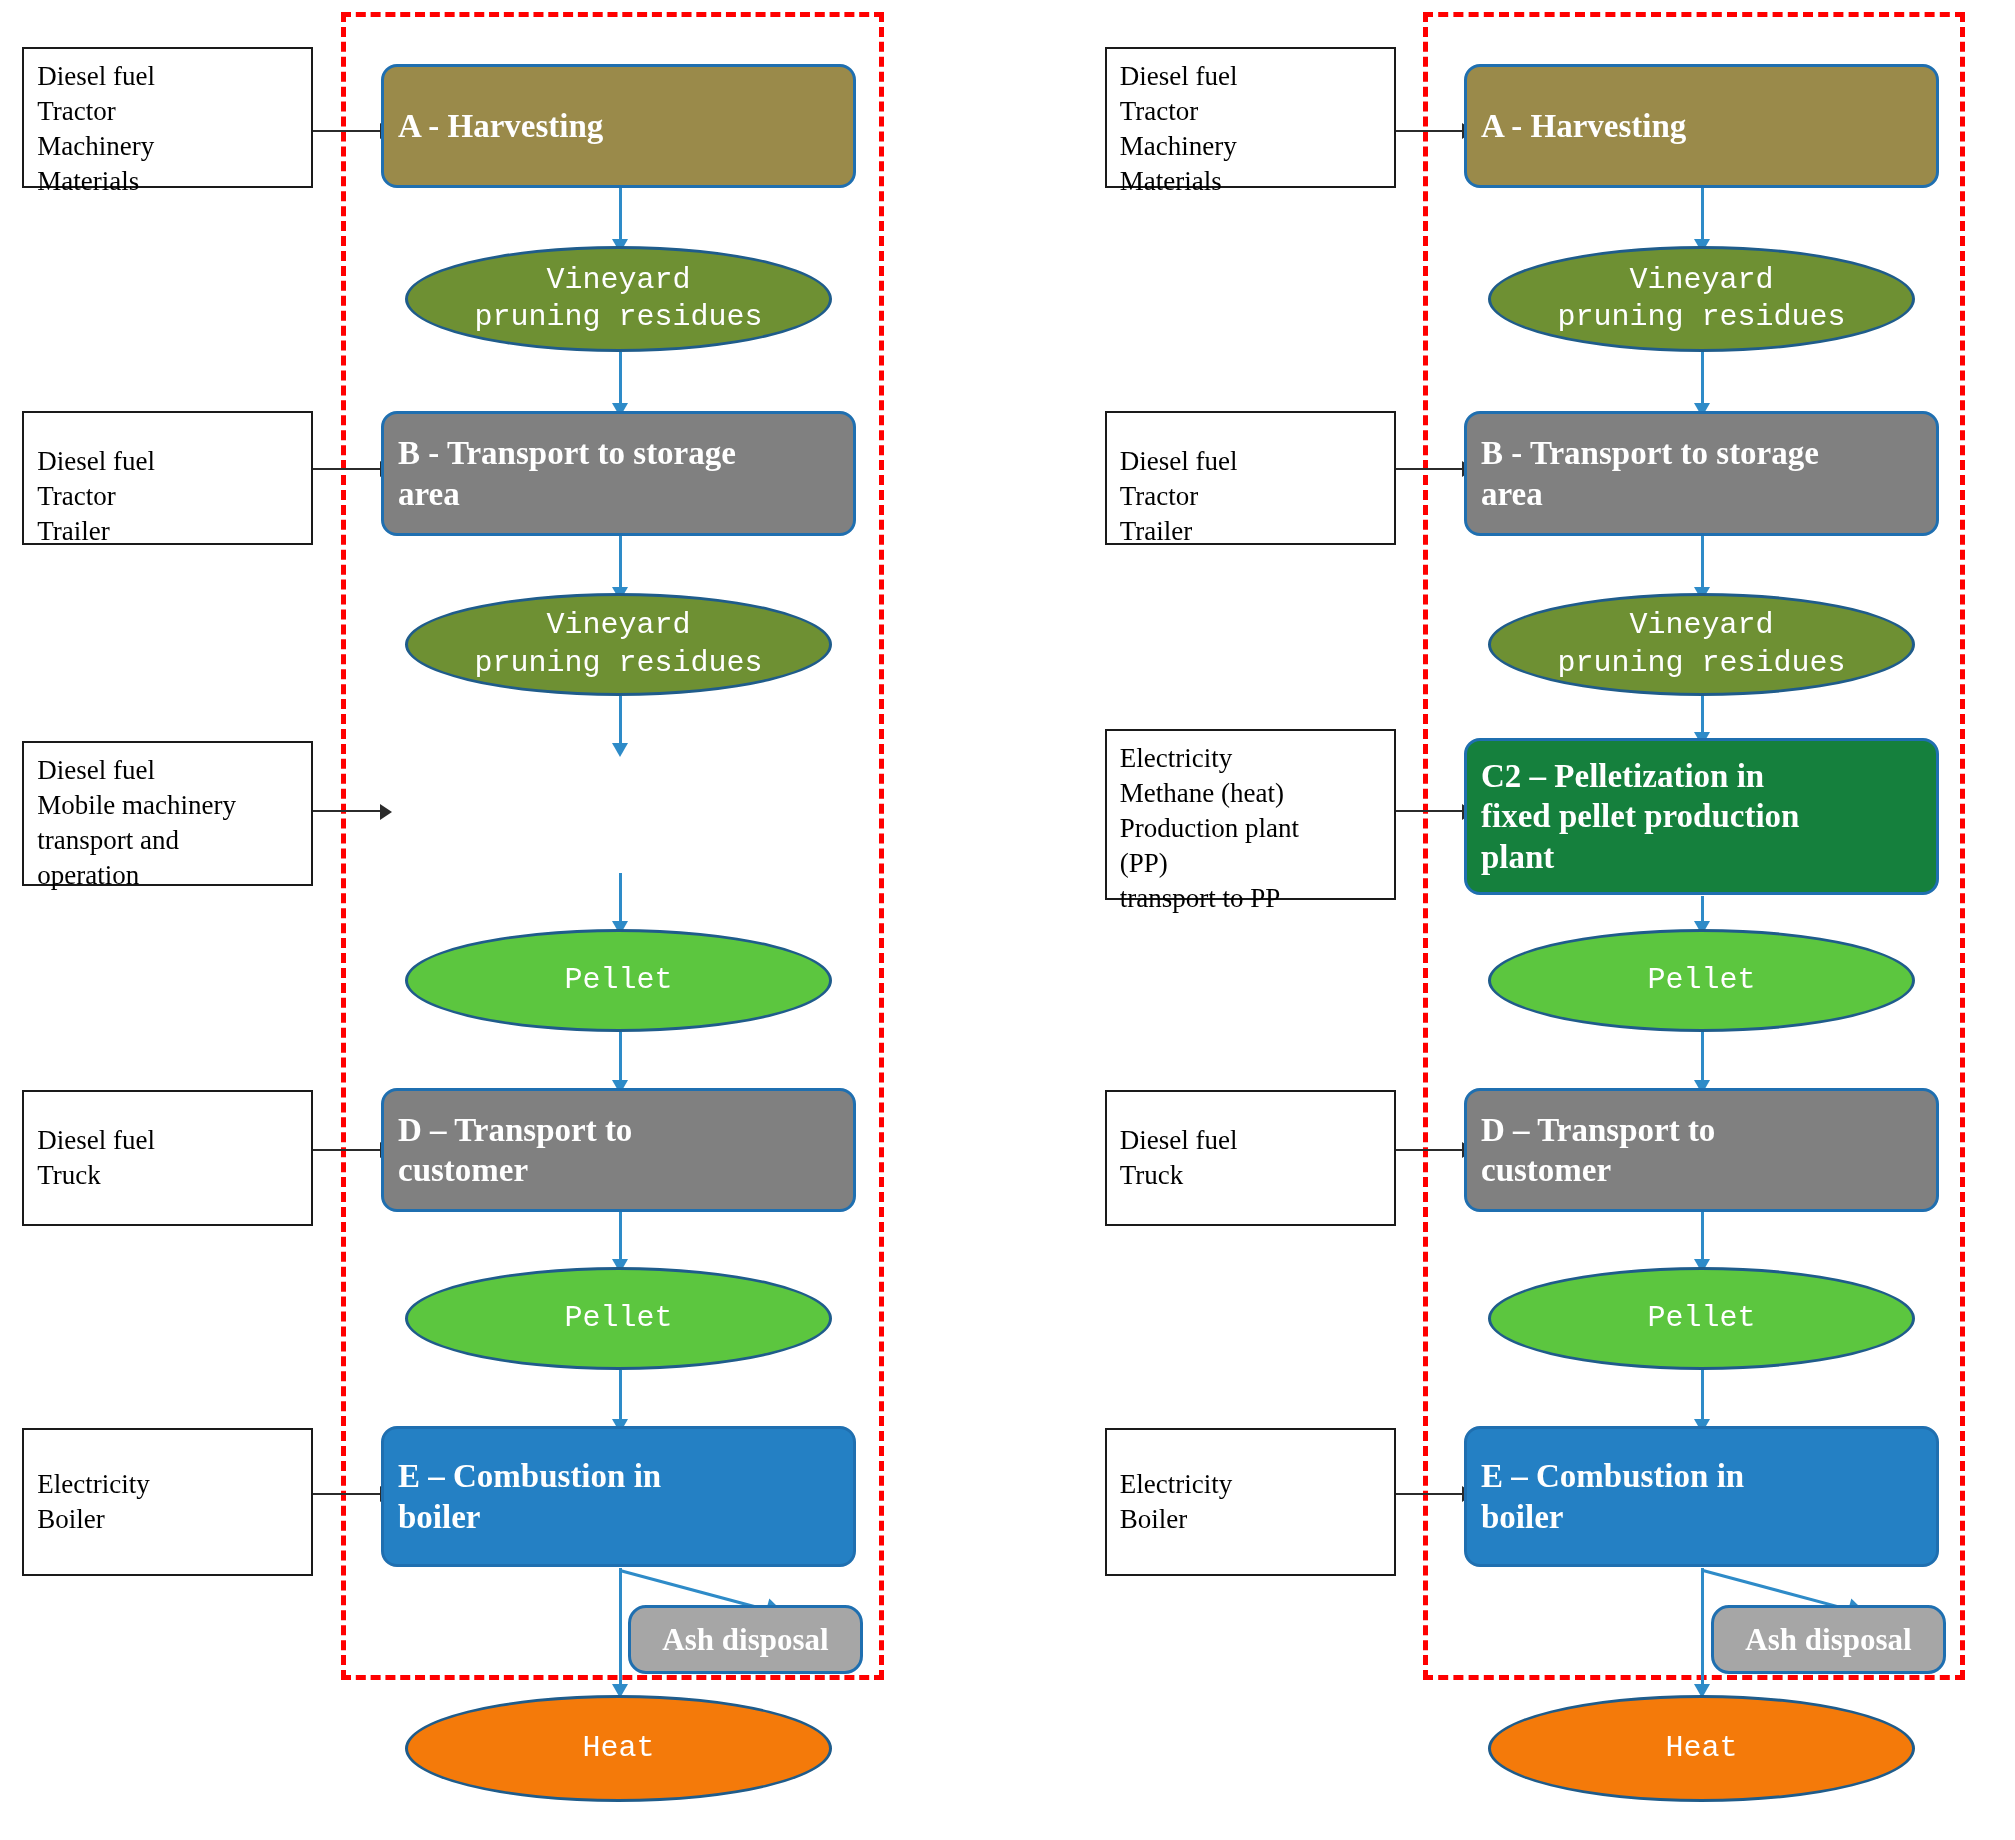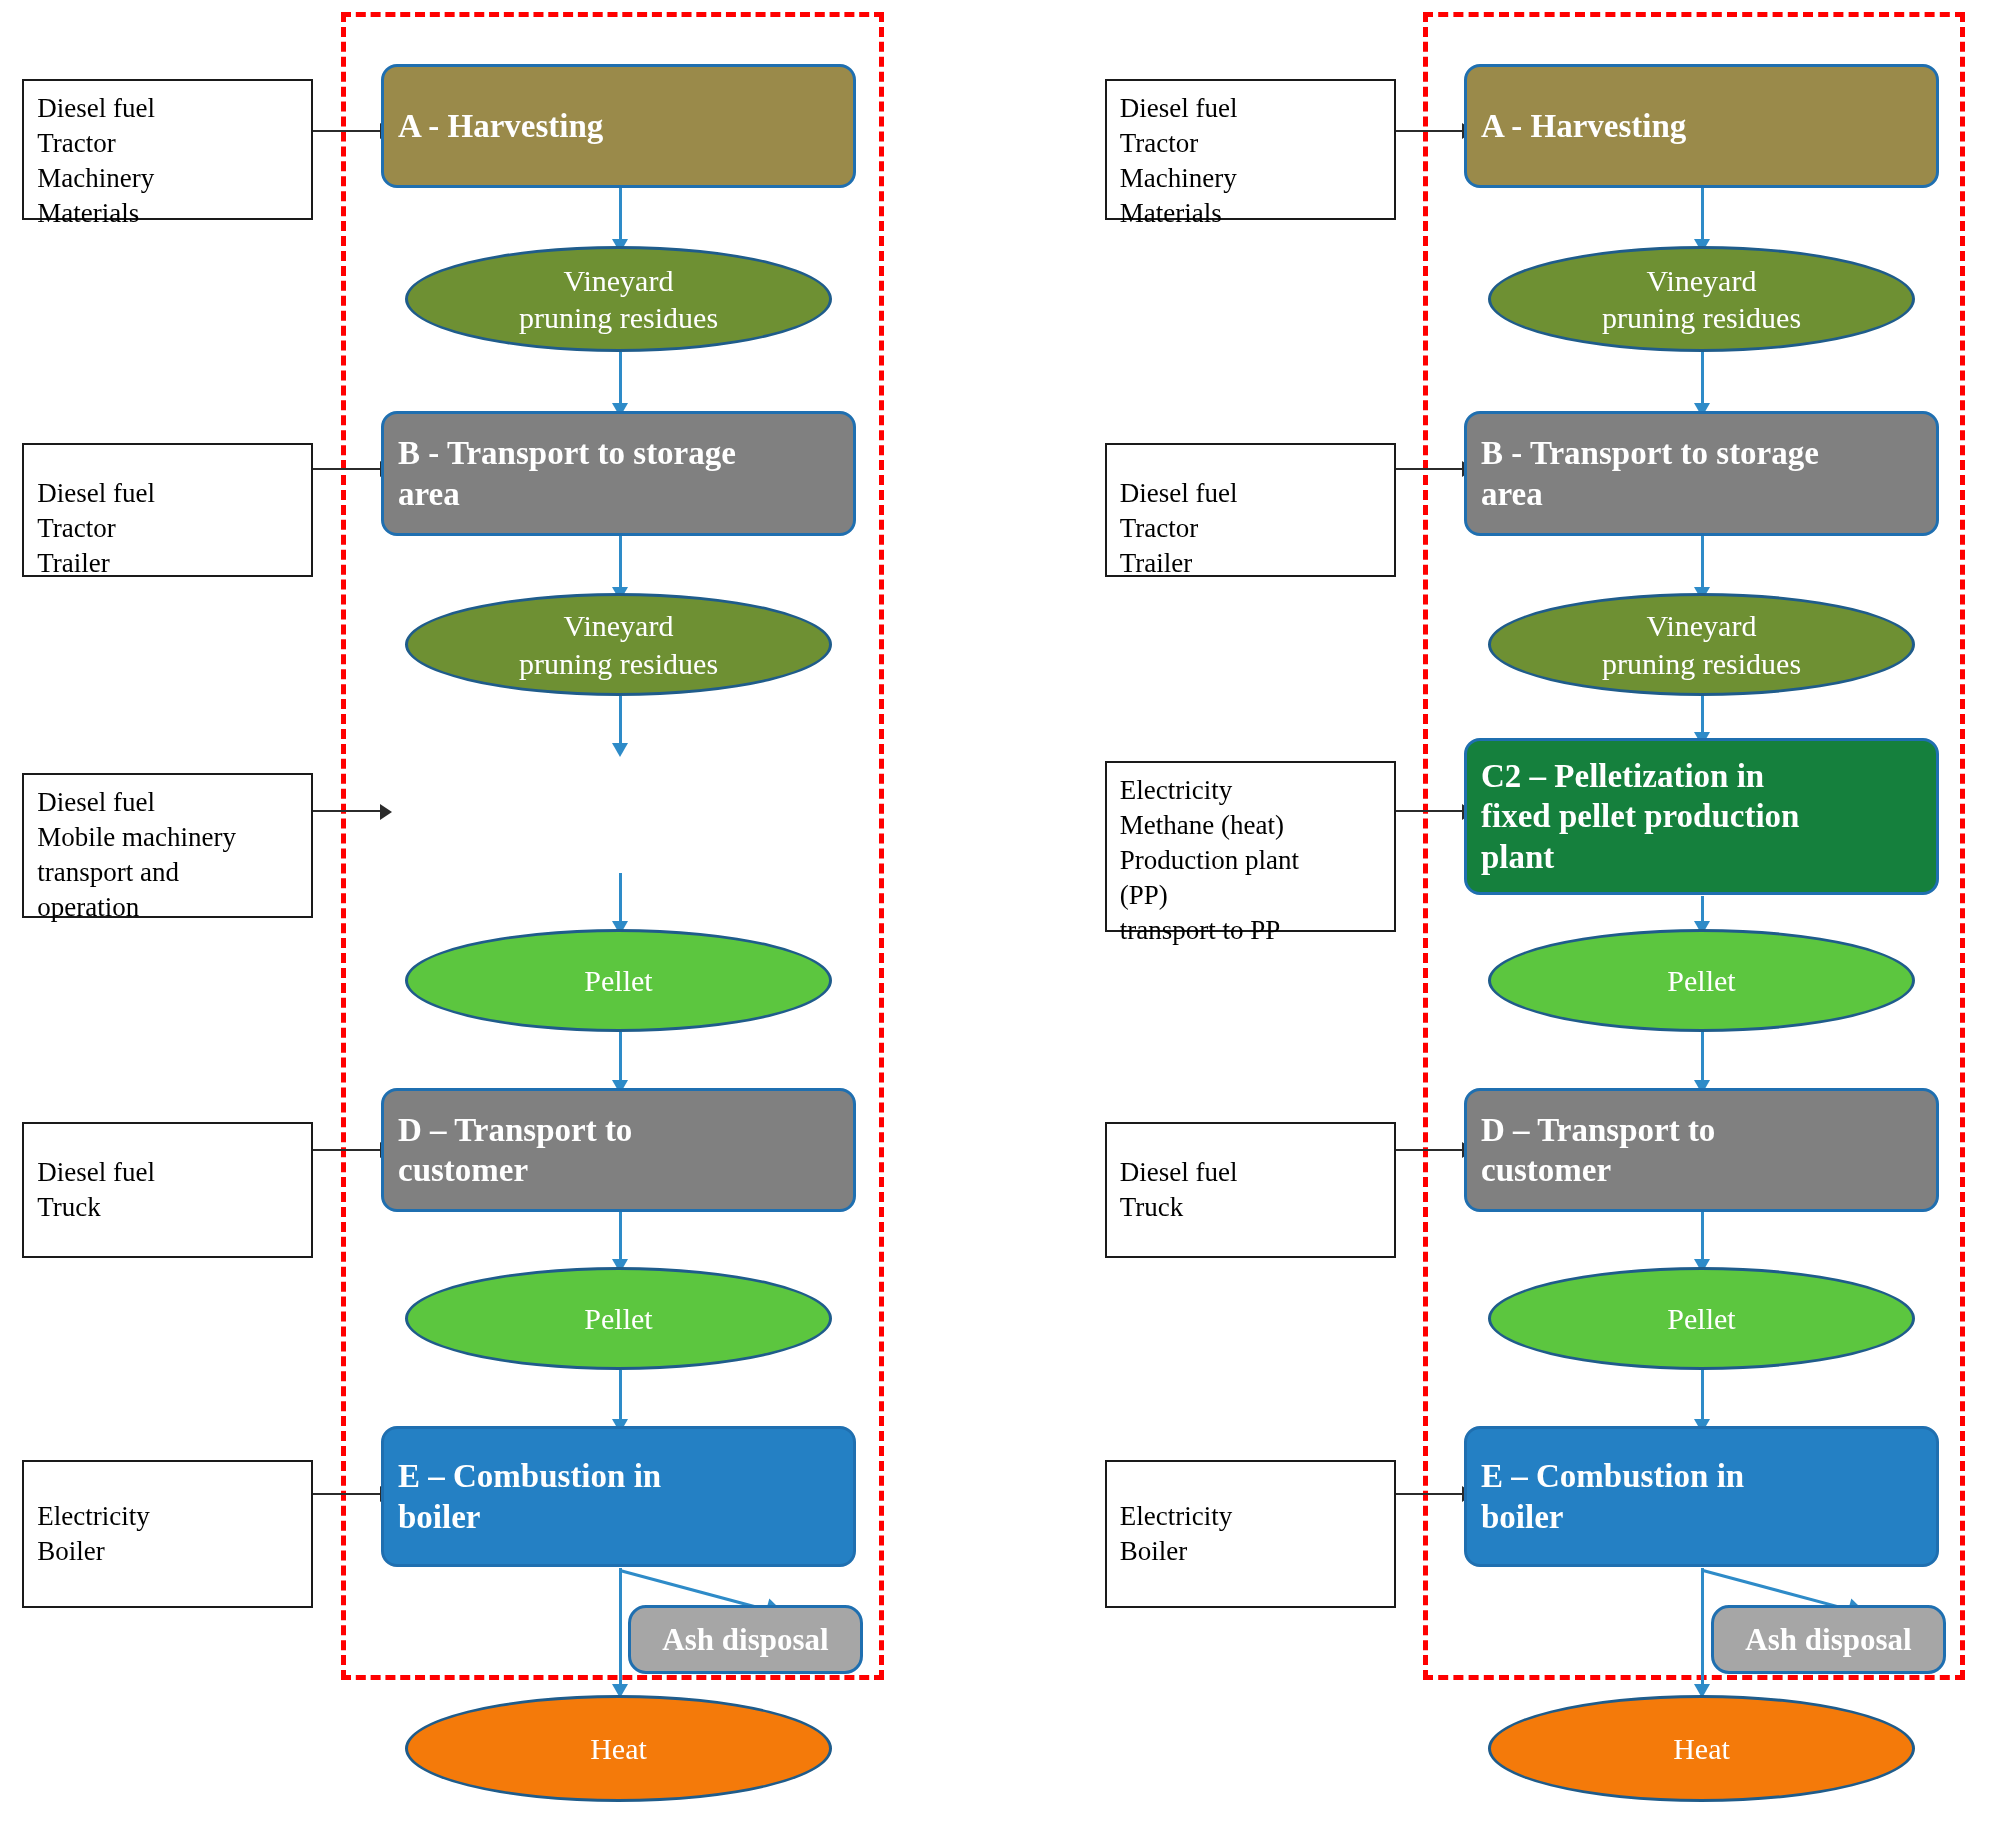--- a/index.html
+++ b/index.html
@@ -37,21 +37,20 @@
     position: absolute;
     box-sizing: border-box;
     background: #ffffff;
     border: 2.1px solid #1a1a1a;
     padding: 9.6px 11.7px 5.3px 12.8px;
     font-size: 27px;
     line-height: 1.30;
     color: #000000;
     font-family: "Liberation Serif", serif;
     white-space: pre-line;
-    margin-top: 32px;
   }
 
   
   .procbox {
     position: absolute;
     box-sizing: border-box;
     border: 3.7px solid #1F6FB0;
     border-radius: 16px;
     color: #ffffff;
     font-weight: bold;
@@ -68,21 +67,21 @@
 
   
   .ellipse {
     position: absolute;
     box-sizing: border-box;
     border: 3.7px solid #1F5C8B;
     border-radius: 50%;
     color: #ffffff;
     font-size: 30px;
     line-height: 1.24;
-    font-family: Liberation Serif, serif;
+    font-family: Liberation Mono, monospace;
     display: flex;
     align-items: center;
     justify-content: center;
     text-align: center;
     white-space: pre-line;
   }
 
   
   .ashbox {
     position: absolute;

